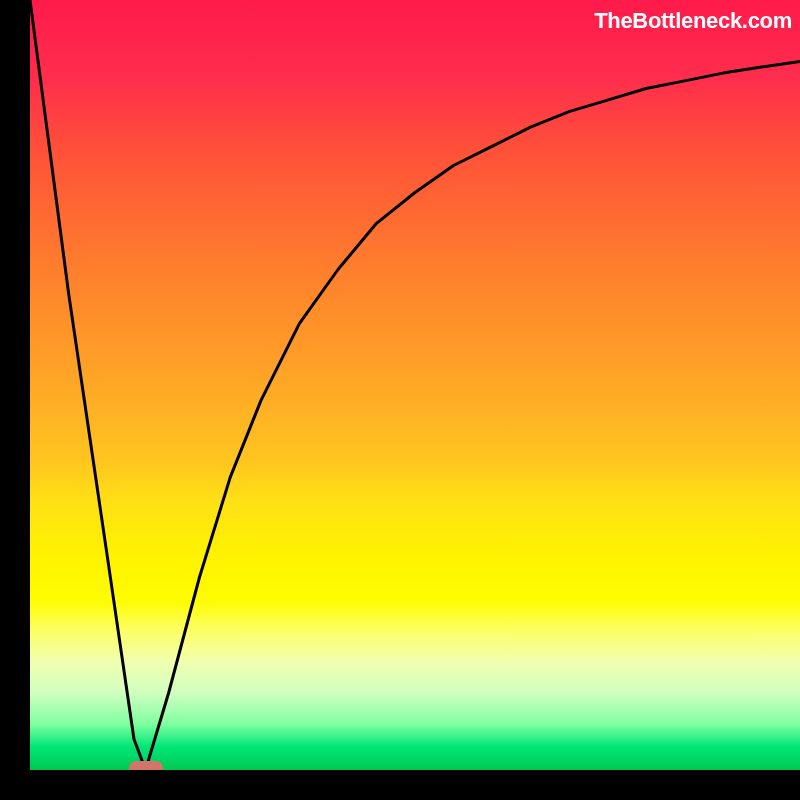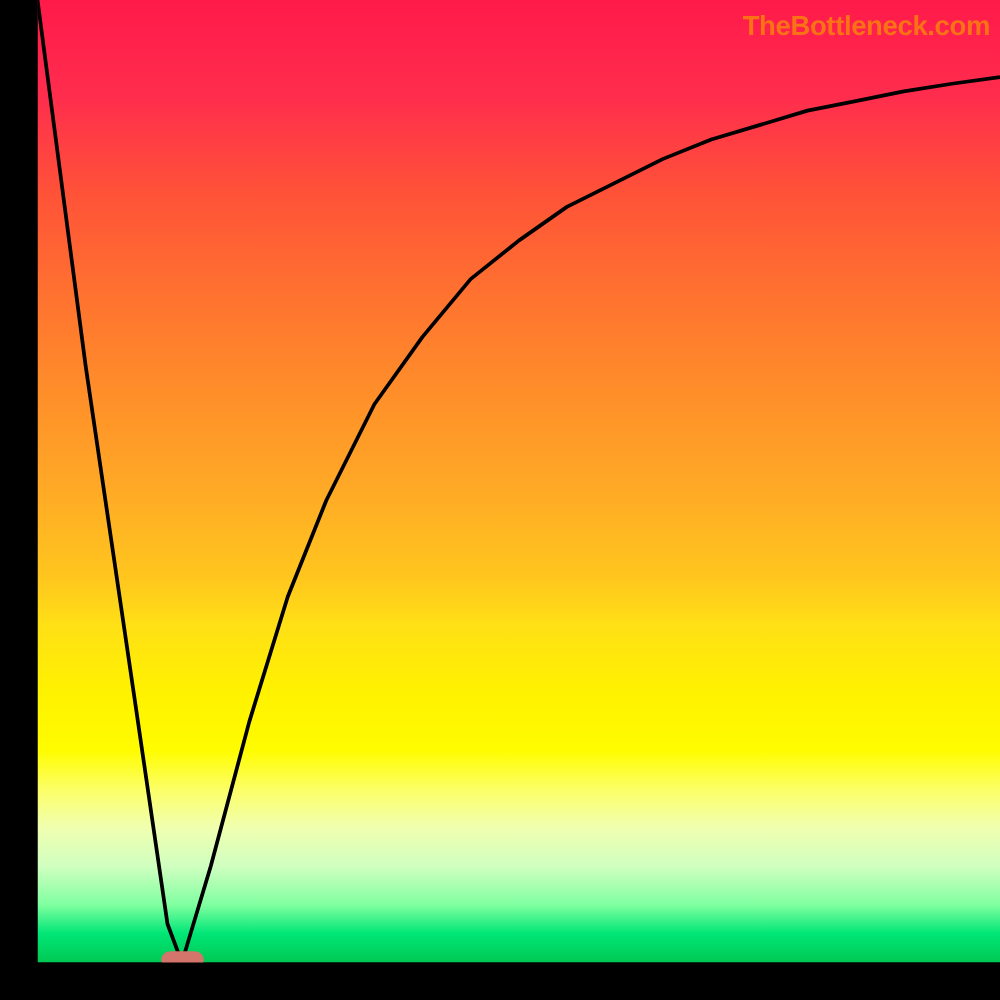--- a/index.html
+++ b/index.html
@@ -29,21 +29,21 @@
         #00c853 100%
       );
     }
     .watermark {
       position: absolute;
       top: 8px;
       right: 8px;
       font-family: Arial, sans-serif;
       font-size: 22px;
       font-weight: 600;
-      color: #f97316;
+      color: #ffffff;
       z-index: 10;
       letter-spacing: -0.3px;
     }
     .curve {
       position: absolute;
       inset: 0;
       width: 100%;
       height: 100%;
       z-index: 5;
     }

